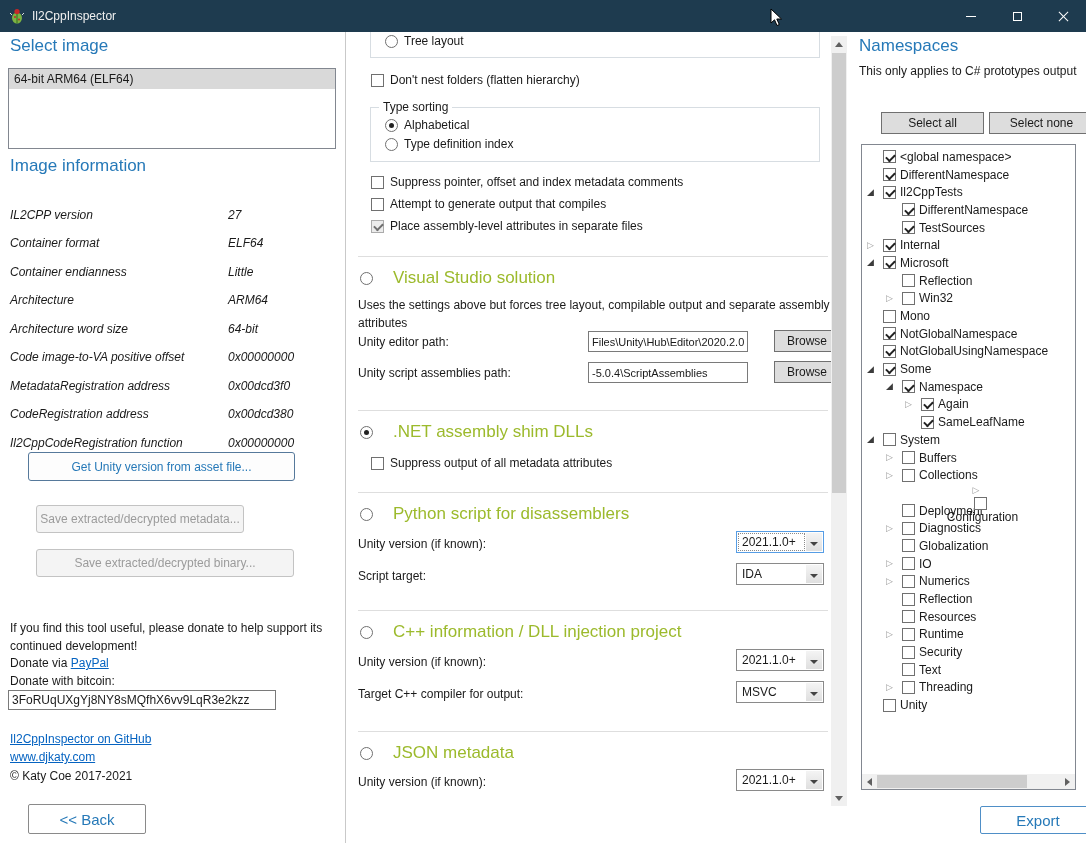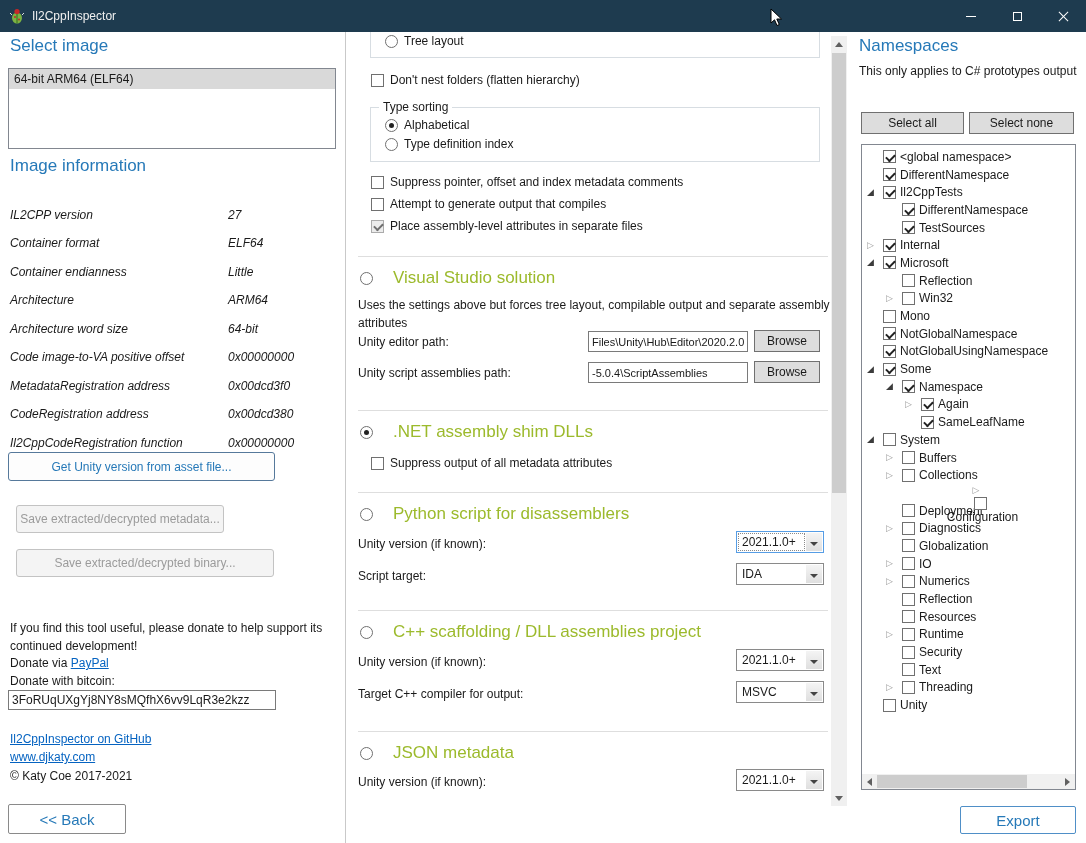--- a/index.html
+++ b/index.html
@@ -43,21 +43,21 @@
   .sect { position:absolute; display:flex; align-items:center; gap:20px; }
 
   .gbox { position:absolute; border:1px solid #d7dde2; }
   .gbox.cut { border-top:none; }
   .gbox-title { position:absolute; top:-8px; left:8px; background:#fff; padding:0 4px; font-size:12px; }
 
   .sep { position:absolute; left:12px; width:470px; height:1px; background:#dedede; }
 
   .tb { position:absolute; height:21px; border:1px solid #7a7a7a; background:#fff; padding:0 3px;
         font-family:"Liberation Sans","DejaVu Sans",sans-serif; font-size:11px; color:#1a1a1a; }
-  .btn { position:absolute; font-family:"Liberation Sans","DejaVu Sans",sans-serif; cursor:pointer; }
+  .btn { position:absolute; font-family:"Liberation Sans","DejaVu Sans",sans-serif; cursor:pointer;margin-left:20px; }
   .btn-std { background:#dddddd; border:1px solid #707070; font-size:12px; color:#1a1a1a; }
   .btn-blue-sm { background:#fdfdfd; border:1px solid #56799b; border-radius:3px; color:#2679b8; font-size:12px; }
   .btn-dis { background:#f4f4f4; border:1px solid #c3c3c3; border-radius:3px; color:#9b9b9b; font-size:12px; }
   .btn-back { background:#fff; border:1px solid #8a8a8a; border-radius:2px; color:#2679b8; font-size:15px; }
   .btn-export { background:#fff; border:1px solid #4f8fc7; border-radius:2px; color:#2679b8; font-size:15px; }
 
   .combo { position:absolute; height:22px; border:1px solid #8a8a8a; background:#fff; display:flex;
            align-items:center; padding-left:5px; font-size:12px; cursor:default; }
   .combo-btn { position:absolute; right:1px; top:1px; bottom:1px; width:16px;
                background:linear-gradient(#f4f4f4,#dfdfdf); display:flex; align-items:center; justify-content:center; }
@@ -272,21 +272,21 @@
     <div class="flabel" style="left:12px;top:537px">Script target:</div>
     <div class="combo" style="left:390px;top:531px;width:88px">
       <span>IDA</span>
       <span class="combo-btn"></span>
     </div>
 
     <div class="sep" style="top:578px"></div>
 
     <div class="sect" style="left:14px;top:590px">
       <span class="rb"></span>
-      <span class="h-green">C++ scaffolding / DLL assemblies project</span>
+      <span class="h-green">C++ information / DLL injection project</span>
     </div>
     <div class="flabel" style="left:12px;top:623px">Unity version (if known):</div>
     <div class="combo" style="left:390px;top:617px;width:88px">
       <span>2021.1.0+</span>
       <span class="combo-btn"></span>
     </div>
     <div class="flabel" style="left:12px;top:655px">Target C++ compiler for output:</div>
     <div class="combo" style="left:390px;top:649px;width:88px">
       <span>MSVC</span>
       <span class="combo-btn"></span>

